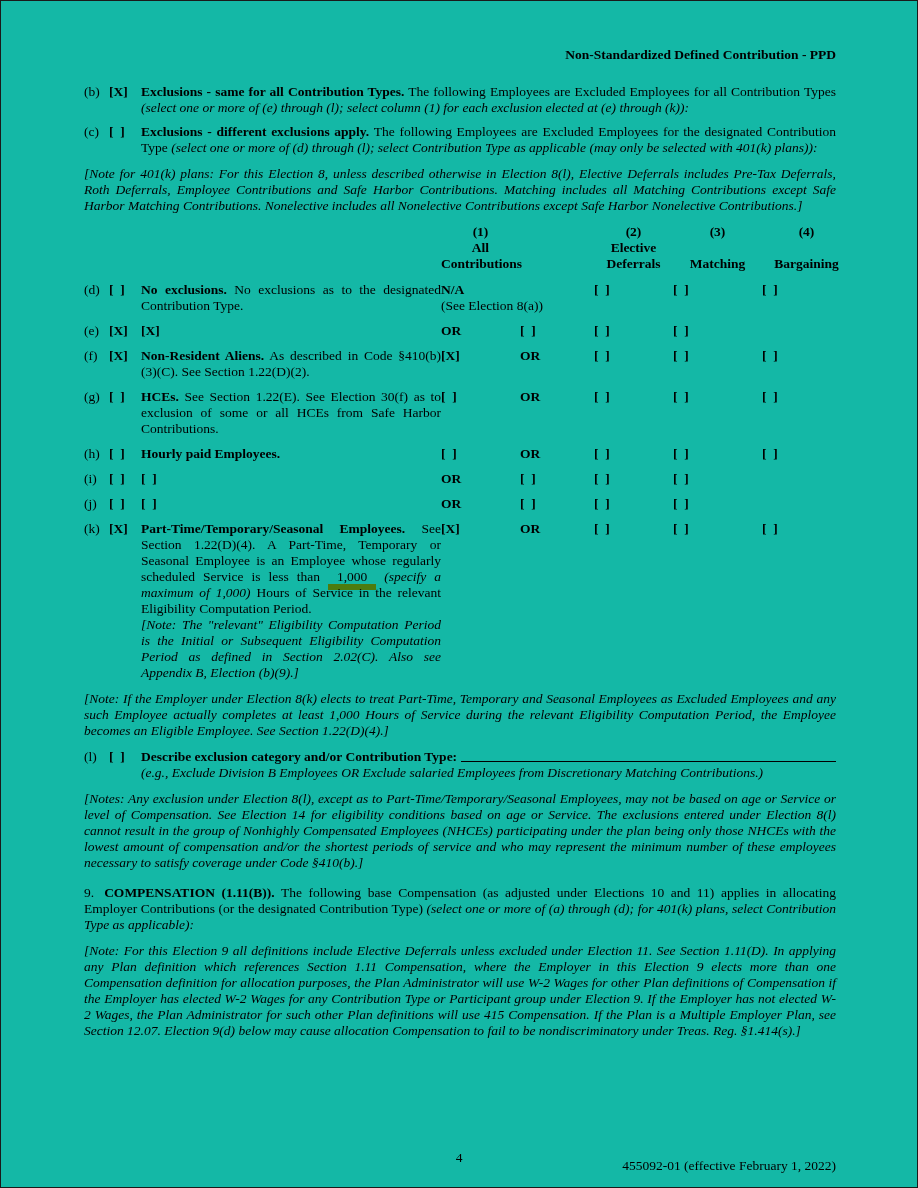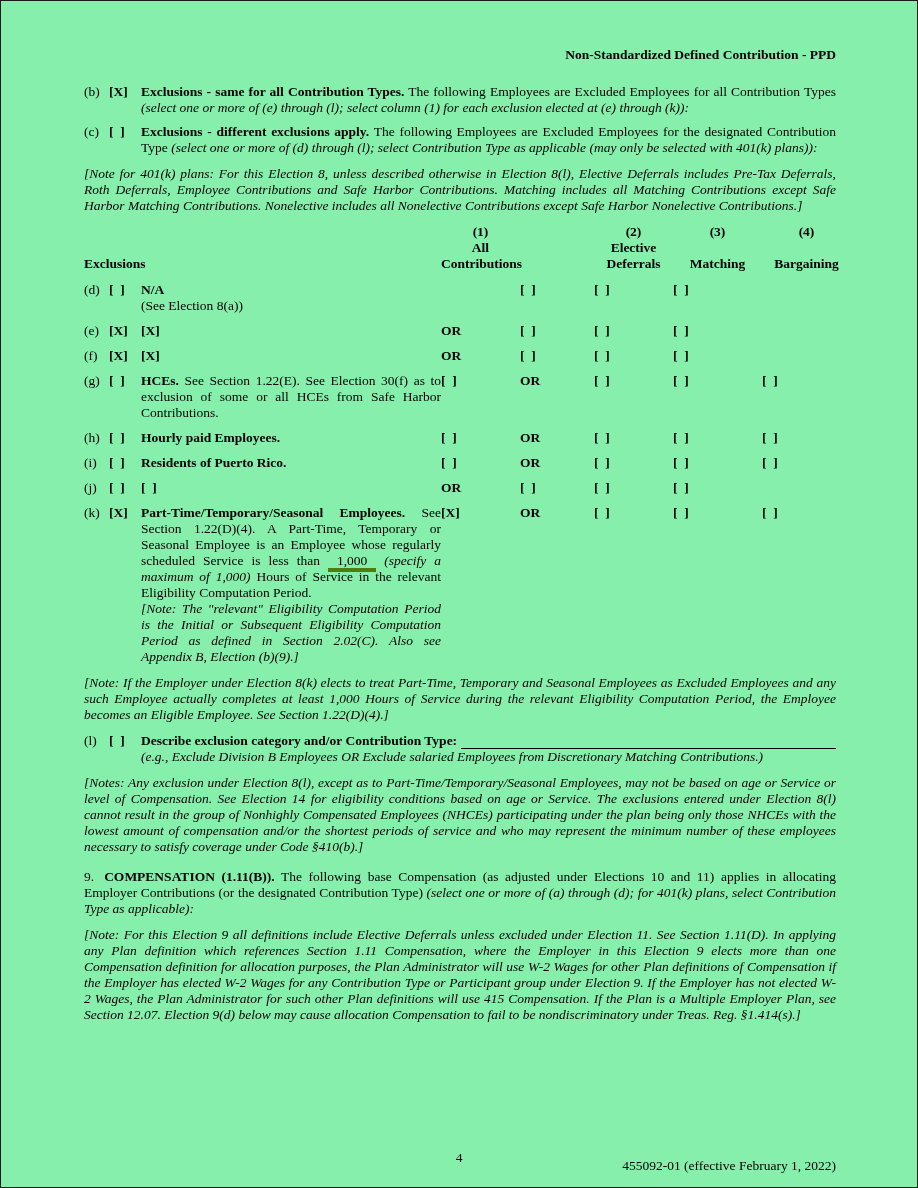--- a/index.html
+++ b/index.html
@@ -1,21 +1,21 @@
 <!DOCTYPE html>
 <html><head>
 <meta charset="utf-8">
 <style>
   * { margin: 0; padding: 0; box-sizing: border-box; }
   html, body { background: #e8e8e8; }
   .page {
     position: relative;
     width: 918px; height: 1188px;
     margin: 0 auto;
-    background: #86efac;
+    background: #14b8a6;
     border: 1px solid #1a1a1a;
     color: #000;
     font-family: "Liberation Serif", "DejaVu Serif", serif;
     font-size: 13.5px;
     line-height: 16px;
     overflow: hidden;
   }
   .content { padding: 46px 81px 0 83px; }
   .b { font-weight: bold; }
   .i { font-style: italic; }
@@ -37,24 +37,24 @@
   .hc .hl { height: 16px; }
   .hc.left { text-align: left; }
 
   
   .trow { display: grid; grid-template-columns: 25px 32px 300px 79px 74px 79px 89px 89px; margin-bottom: 9px; align-items: start; width: 767px; }
   .trow .rtext { text-align: justify; }
   .ccell { font-weight: bold; }
   .ccell .sub { font-weight: normal; white-space: nowrap; }
   .cbx { font-weight: bold; }
   .blocknote { display: block; }
-  .fill { border-bottom: 4px solid #4d7c0f; padding: 0 9px; white-space: nowrap; }
-
-  
-  .lline { display: flex; align-items: flex-end; }
+  .fill { border-bottom: 6px solid #4d7c0f; padding: 0 9px; white-space: nowrap; }
+
+  
+  .lline { display: flex; align-items: flex-start; }
   .blank { flex: 1 1 auto; border-bottom: 1px solid #000; height: 13px; margin-left: 4px; min-width: 60px; }
 
   .sec9 { margin-top: 14px; text-align: justify; }
   .sec9 .num { padding-right: 10px; }
 
   .f-id { position: absolute; right: 81px; top: 1157px; }
   .f-copy { position: absolute; left: 83px; top: 1128px; }
   .f-page { position: absolute; left: 0; width: 100%; text-align: center; top: 1149px; }
 </style>
 </head>
@@ -76,21 +76,20 @@
       <span class="cbx">[ ]</span>
       <div class="itext"><span class="b">Exclusions - different exclusions apply.</span> <span>The following Employees are Excluded Employees for the designated Contribution Type</span> <span class="i">(select one or more of (d) through (l); select Contribution Type as applicable (may only be selected with 401(k) plans)):</span></div>
     </div>
 
     <div class="note">[Note for 401(k) plans: For this Election 8, unless described otherwise in Election 8(l), Elective Deferrals includes Pre-Tax Deferrals, Roth Deferrals, Employee Contributions and Safe Harbor Contributions. Matching includes all Matching Contributions except Safe Harbor Matching Contributions. Nonelective includes all Nonelective Contributions except Safe Harbor Nonelective Contributions.]</div>
 
     <div class="thead">
       <div class="hc left">
         <div class="hl"></div>
           <div class="hl"></div>
-        <div class="hl">Exclusions</div>
       </div>
       <div class="hc">
         <div class="hl">(1)</div>
         <div class="hl">All</div>
         <div class="hl">Contributions</div>
       </div>
       <div class="hc"></div>
       <div class="hc">
         <div class="hl">(2)</div>
         <div class="hl">Elective</div>
@@ -104,20 +103,21 @@
       <div class="hc">
         <div class="hl">(4)</div>
         <div class="hl"></div>
         <div class="hl">Bargaining</div>
       </div>
     </div>
 
     <div class="trow">
       <span>(d)</span>
       <span class="cbx">[ ]</span>
+      <div class="rtext"><span class="b">No exclusions.</span> <span>No exclusions as to the designated Contribution Type.</span></div>
       <div class="ccell">
         <div>N/A</div>
         <div class="sub">(See Election 8(a))</div>
       </div>
       <span class="ccell"></span>
       <span class="ccell cbx">[ ]</span>
       <span class="ccell cbx">[ ]</span>
       <span class="ccell cbx">[ ]</span>
     </div>
 
@@ -127,20 +127,21 @@
       <span class="ccell cbx">[X]</span>
       <span class="ccell">OR</span>
       <span class="ccell cbx">[ ]</span>
       <span class="ccell cbx">[ ]</span>
       <span class="ccell cbx">[ ]</span>
     </div>
 
     <div class="trow">
       <span>(f)</span>
       <span class="cbx">[X]</span>
+      <div class="rtext"><span class="b">Non-Resident Aliens.</span> <span>As described in Code §410(b)(3)(C). See Section 1.22(D)(2).</span></div>
       <span class="ccell cbx">[X]</span>
       <span class="ccell">OR</span>
       <span class="ccell cbx">[ ]</span>
       <span class="ccell cbx">[ ]</span>
       <span class="ccell cbx">[ ]</span>
     </div>
 
     <div class="trow">
       <span>(g)</span>
       <span class="cbx">[ ]</span>
@@ -159,21 +160,20 @@
       <span class="ccell cbx">[ ]</span>
       <span class="ccell">OR</span>
       <span class="ccell cbx">[ ]</span>
       <span class="ccell cbx">[ ]</span>
       <span class="ccell cbx">[ ]</span>
     </div>
 
     <div class="trow">
       <span>(i)</span>
       <span class="cbx">[ ]</span>
-      <div class="rtext"><span class="b">Residents of Puerto Rico.</span></div>
       <span class="ccell cbx">[ ]</span>
       <span class="ccell">OR</span>
       <span class="ccell cbx">[ ]</span>
       <span class="ccell cbx">[ ]</span>
       <span class="ccell cbx">[ ]</span>
     </div>
 
     <div class="trow">
       <span>(j)</span>
       <span class="cbx">[ ]</span>

